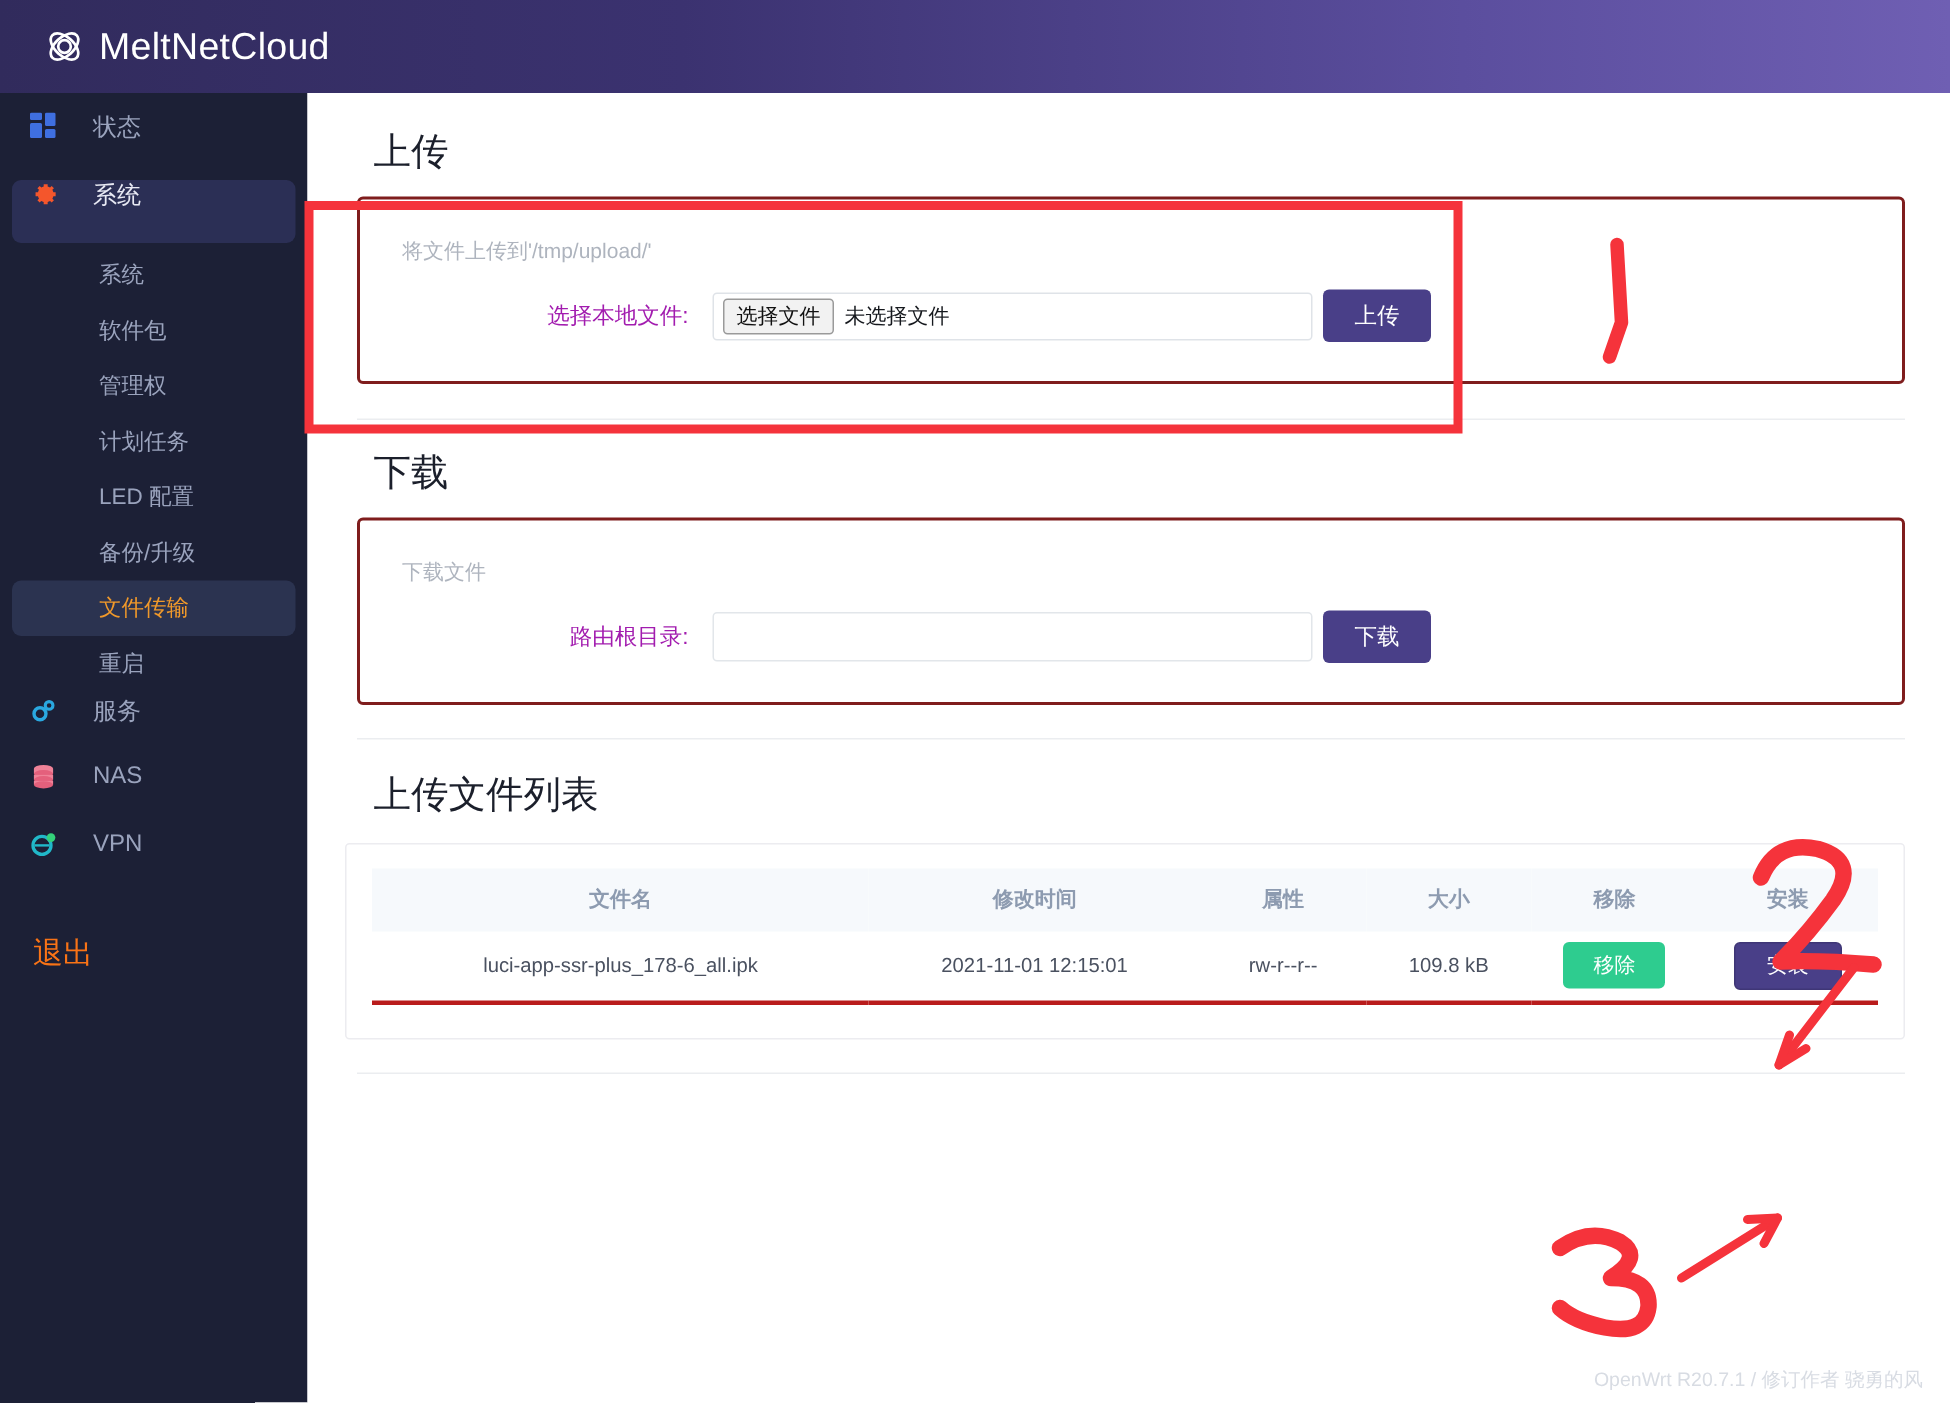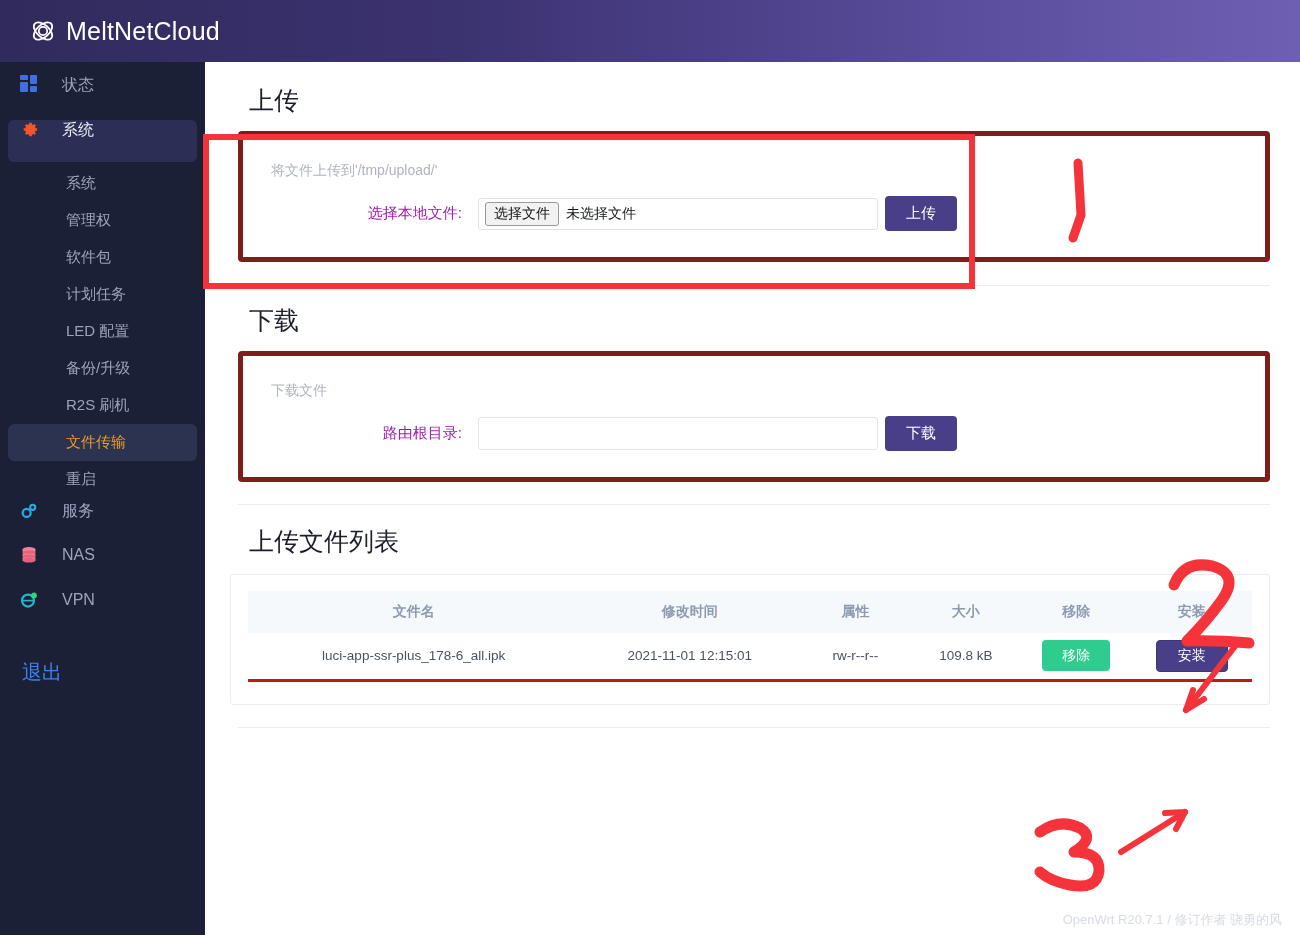--- a/index.html
+++ b/index.html
@@ -47,38 +47,38 @@
   .sub-item {
     display: flex; align-items: center; justify-content: flex-start;
     height: 37px; margin: 0 8px;
     border-radius: 6px; cursor: pointer;
     padding-left: 58px;
     color: #9aa3bd; font-size: 15px;
   }
   .sub-item.active { background: #2b3350; color: #f0992a; }
   .logout {
     margin-top: 26px; padding-left: 22px;
-    color: #3b82f6; font-size: 20px; cursor: pointer;
+    color: #f97316; font-size: 20px; cursor: pointer;
   }
 
   
   .content {
     position: absolute; top: 62px; left: 205px;
     width: 1095px; height: 873px;
     background: #ffffff;
     padding: 0;
   }
   .section-title {
     font-size: 25px; color: #1b1f2b; font-weight: 400;
     padding: 22px 0 0 44px;
   }
   .card {
     margin: 14px 30px 0 33px;
     background: #ffffff;
-    border: 5px solid #7f1d1d;
+    border: 2px solid #7f1d1d;
     border-radius: 4px;
   }
   .hint {
     color: #aeb4be; font-size: 14px;
     padding: 26px 0 0 28px;
   }
   .form-row {
     display: flex; align-items: center;
     padding: 16px 0 26px 0;
   }
@@ -205,36 +205,33 @@
           <path fill="#f4562c" d="M18 8.6h-1.6a6.6 6.6 0 0 0-.7-1.7l1.1-1.1-1.6-1.6-1.1 1.1a6.6 6.6 0 0 0-1.7-.7V2.9H9.6v1.7a6.6 6.6 0 0 0-1.7.7L6.8 4.2 5.2 5.8l1.1 1.1a6.6 6.6 0 0 0-.7 1.7H3.9v2.8h1.7c.16.6.4 1.17.7 1.7l-1.1 1.1 1.6 1.6 1.1-1.1c.53.3 1.1.54 1.7.7v1.7h2.8v-1.7c.6-.16 1.17-.4 1.7-.7l1.1 1.1 1.6-1.6-1.1-1.1c.3-.53.54-1.1.7-1.7H18V8.6z"></path>
         </svg>
       </span>
       <span class="lbl">系统</span>
     </div>
 
     <div class="sub-item">
       <span>系统</span>
     </div>
     <div class="sub-item">
+      <span>软件包</span>
+    </div>
+    <div class="sub-item">
       <span>管理权</span>
     </div>
     <div class="sub-item">
-      <span>软件包</span>
-    </div>
-    <div class="sub-item">
       <span>计划任务</span>
     </div>
     <div class="sub-item">
       <span>LED 配置</span>
     </div>
     <div class="sub-item">
       <span>备份/升级</span>
-    </div>
-    <div class="sub-item">
-      <span>R2S 刷机</span>
     </div>
     <div class="sub-item active">
       <span>文件传输</span>
     </div>
     <div class="sub-item">
       <span>重启</span>
     </div>
 
     <div class="nav-item">
       <span class="ico">

